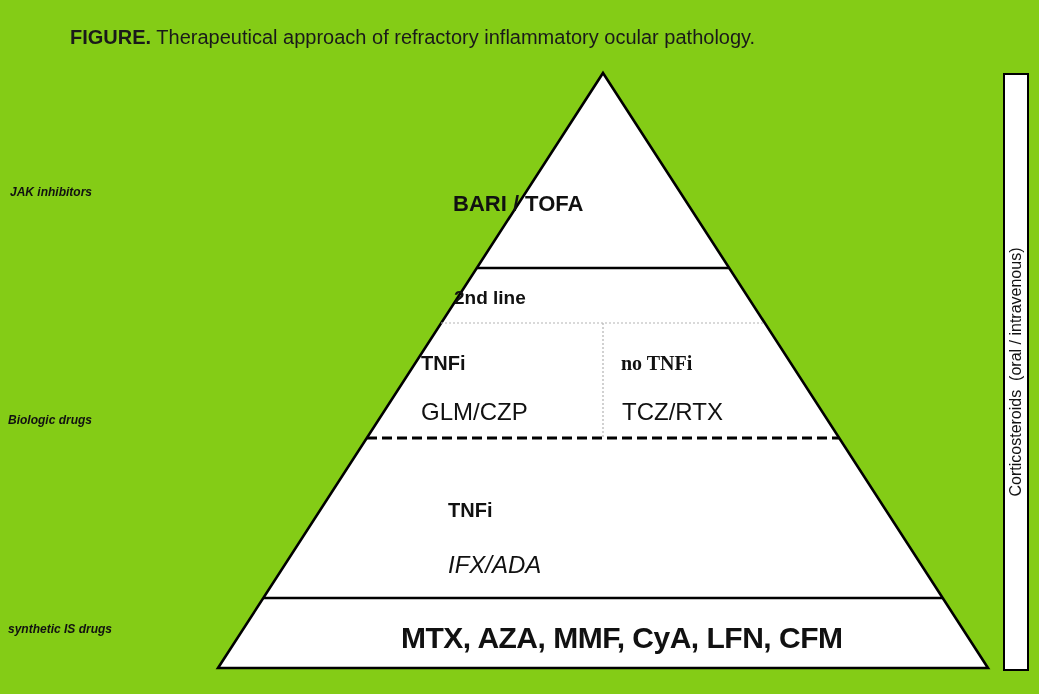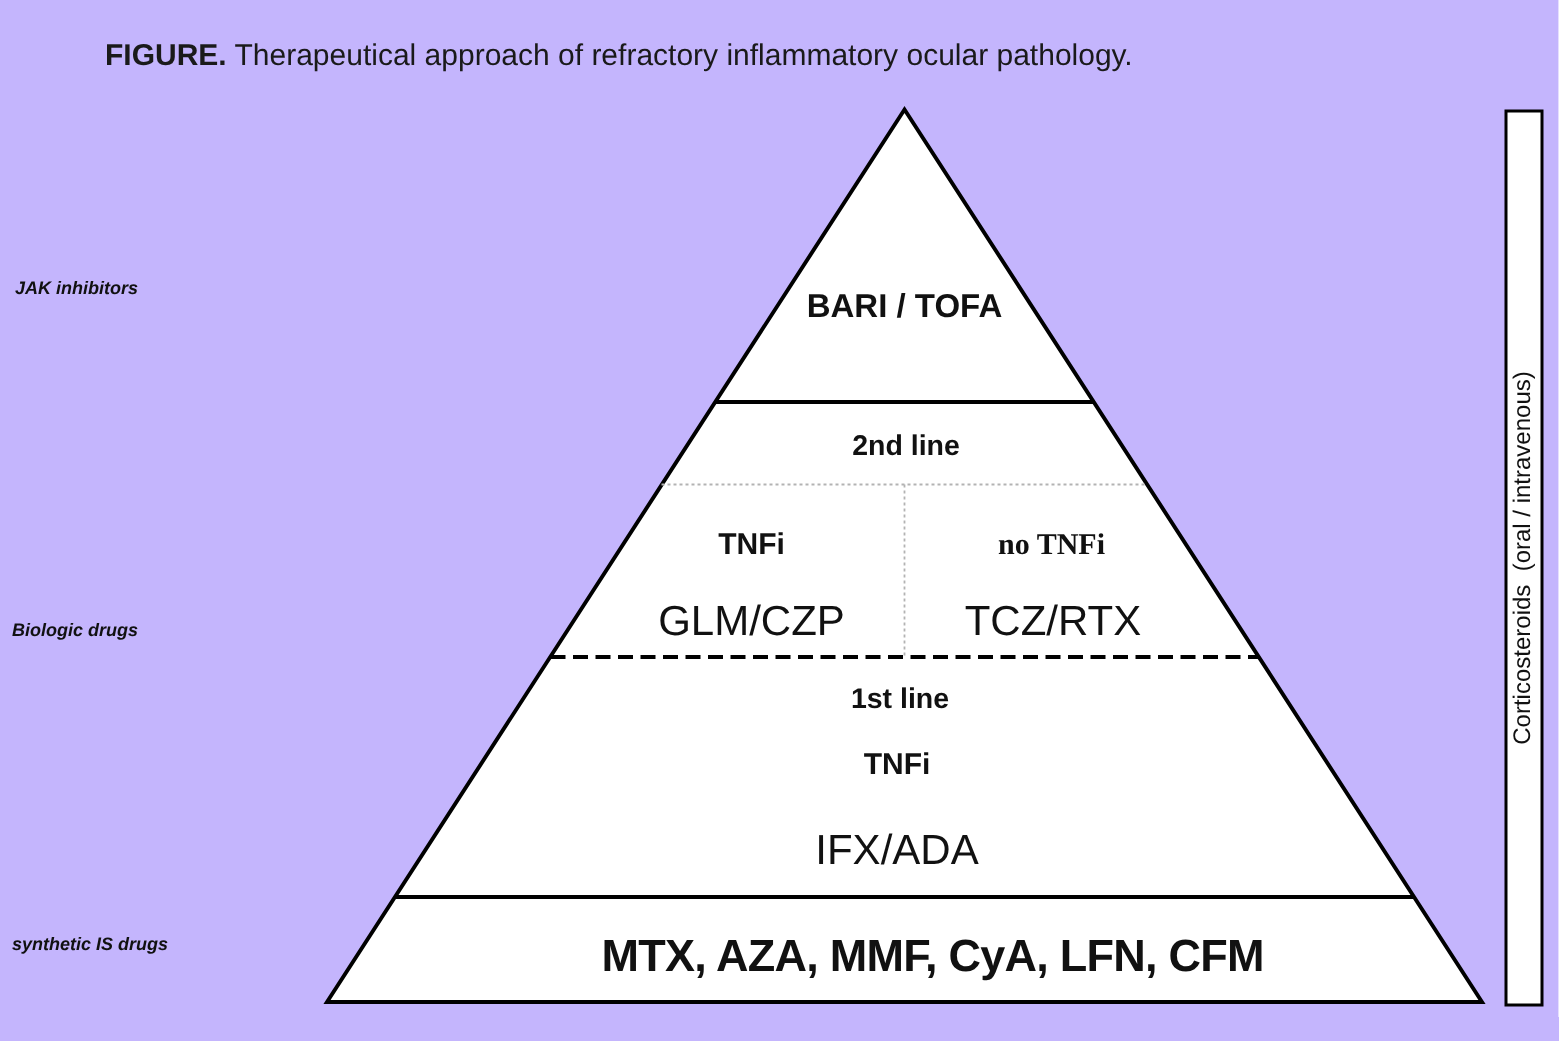--- a/index.html
+++ b/index.html
@@ -6,54 +6,54 @@
     margin: 0;
     padding: 0;
     background: #ffffff;
     font-family: "Liberation Sans", sans-serif;
     color: #111111;
   }
   .figure {
     position: relative;
     width: 1039px;
     height: 694px;
-    background: #c4b5fd;
+    background: #84cc16;
     overflow: hidden;
   }
   .title {
     position: absolute;
     left: 70px;
     top: 26px;
     font-size: 20px;
     color: #1a1a1a;
     white-space: nowrap;
   }
   .title .prefix { font-weight: bold; }
   svg.diagram {
     position: absolute;
     left: 0;
     top: 0;
   }
   .txt {
     position: absolute;
-    text-align: center;
+    text-align: left;
     line-height: 1.1;
     white-space: nowrap;
   }
   .side-label {
     position: absolute;
     font-weight: bold;
     font-style: italic;
     font-size: 12px;
     white-space: nowrap;
   }
   .drug-level-top   { font-size: 22px; font-weight: bold; }
   .line-label       { font-size: 19px; font-weight: bold; }
   .group-label      { font-size: 20px; font-weight: bold; }
-  .drug-names       { font-size: 28px; }
+  .drug-names       { font-size: 24px; }
   .base-drugs       { font-size: 30px; font-weight: bold; letter-spacing: -0.5px; }
   .bar-label {
     position: absolute;
     left: 1016px;
     top: 372px;
     transform: translate(-50%, -50%) rotate(-90deg);
     font-size: 16px;
     white-space: pre;
   }
 </style>
@@ -90,21 +90,20 @@
   <div class="txt drug-level-top" style="left:453px; top:192px; width:300px;">BARI / TOFA</div>
 
   <div class="txt line-label" style="left:454px; top:288px; width:300px;">2nd line</div>
 
   <div class="txt group-label" style="left:421px; top:352px; width:160px;">TNFi</div>
   <div class="txt group-label" style="left:621px; top:352px; width:160px;font-family:Liberation Serif, serif;">no TNFi</div>
 
   <div class="txt drug-names" style="left:421px; top:399px; width:160px;">GLM/CZP</div>
   <div class="txt drug-names" style="left:622px; top:399px; width:160px;">TCZ/RTX</div>
 
-  <div class="txt line-label" style="left:450px; top:457px; width:300px;">1st line</div>
   <div class="txt group-label" style="left:448px; top:499px; width:300px;">TNFi</div>
-  <div class="txt drug-names" style="left:448px; top:552px; width:300px;">IFX/ADA</div>
+  <div class="txt drug-names" style="left:448px; top:552px; width:300px;font-style:italic;">IFX/ADA</div>
 
   <div class="txt base-drugs" style="left:401px; top:621px; width:400px;">MTX, AZA, MMF, CyA, LFN, CFM</div>
 
   <div class="bar-label">Corticosteroids  (oral / intravenous)</div>
 
 </div>
 
 </body></html>

